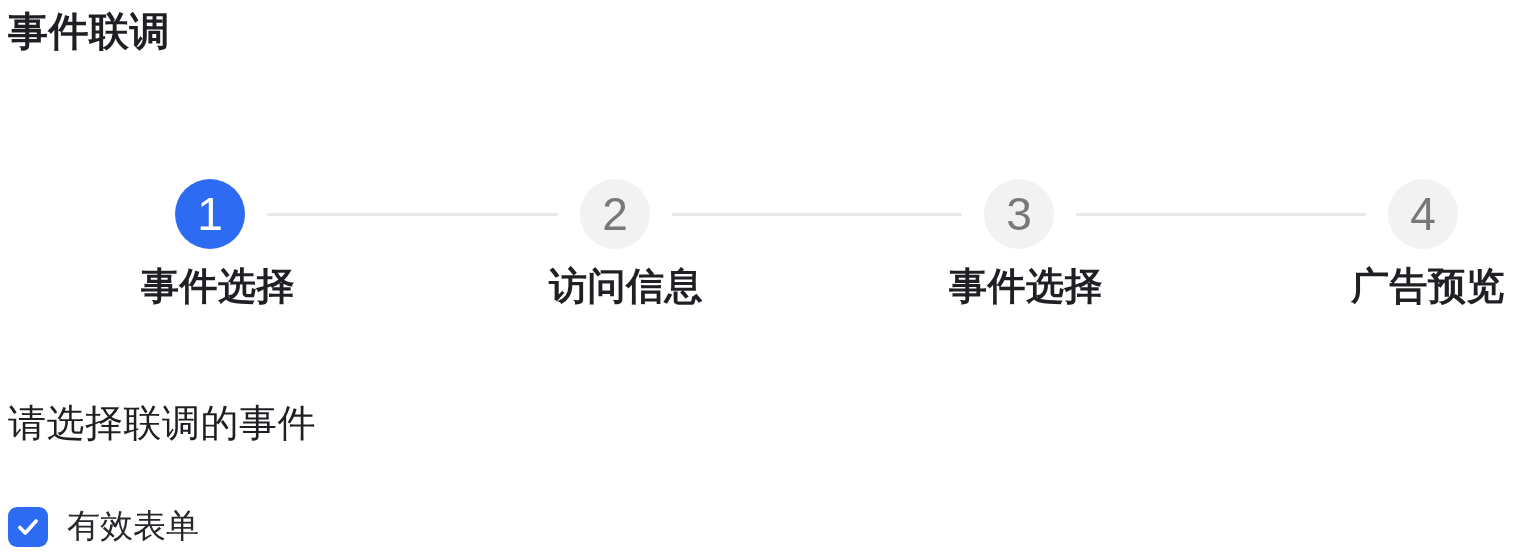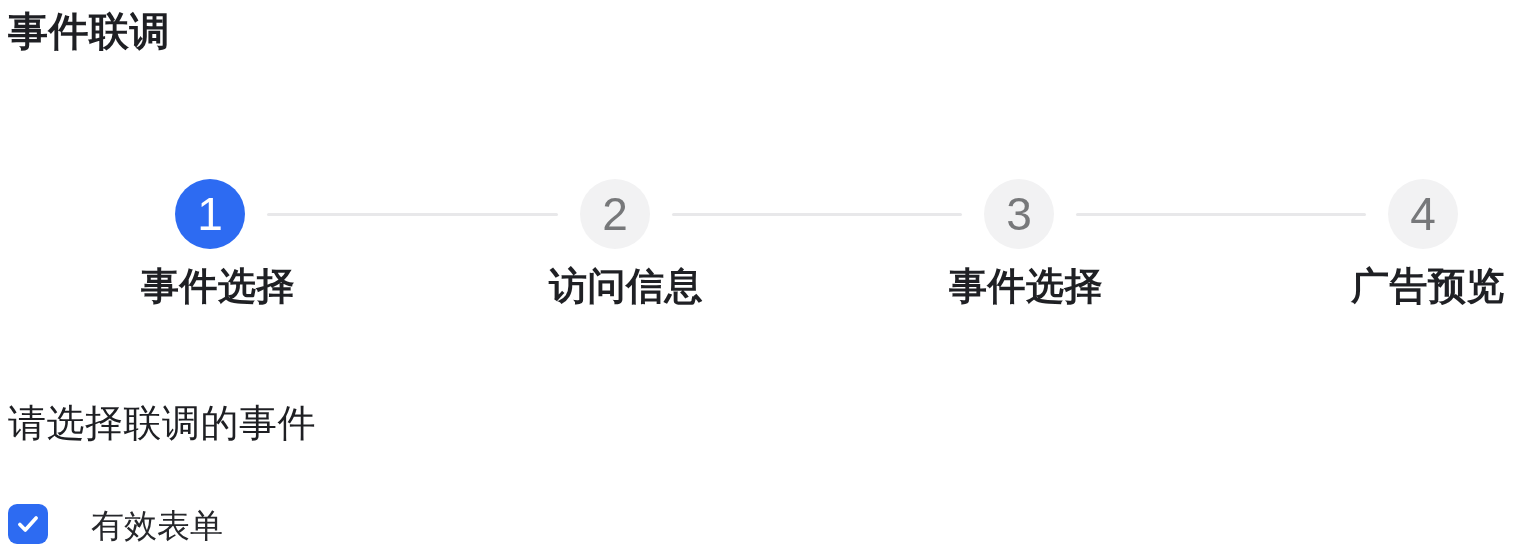--- a/index.html
+++ b/index.html
@@ -87,22 +87,22 @@
     letter-spacing: 0.5px;
     white-space: nowrap;
   }
 
   
   .checkbox-row {
     position: absolute;
     left: 8px;
     top: 504px;
     display: flex;
+    align-items: center;
     cursor: pointer;
-    gap: 24px;
   }
   .checkbox {
     width: 40px;
     height: 40px;
     border-radius: 9px;
     background: #2d6bf2;
     display: flex;
     align-items: center;
     justify-content: center;
     flex: 0 0 auto;

